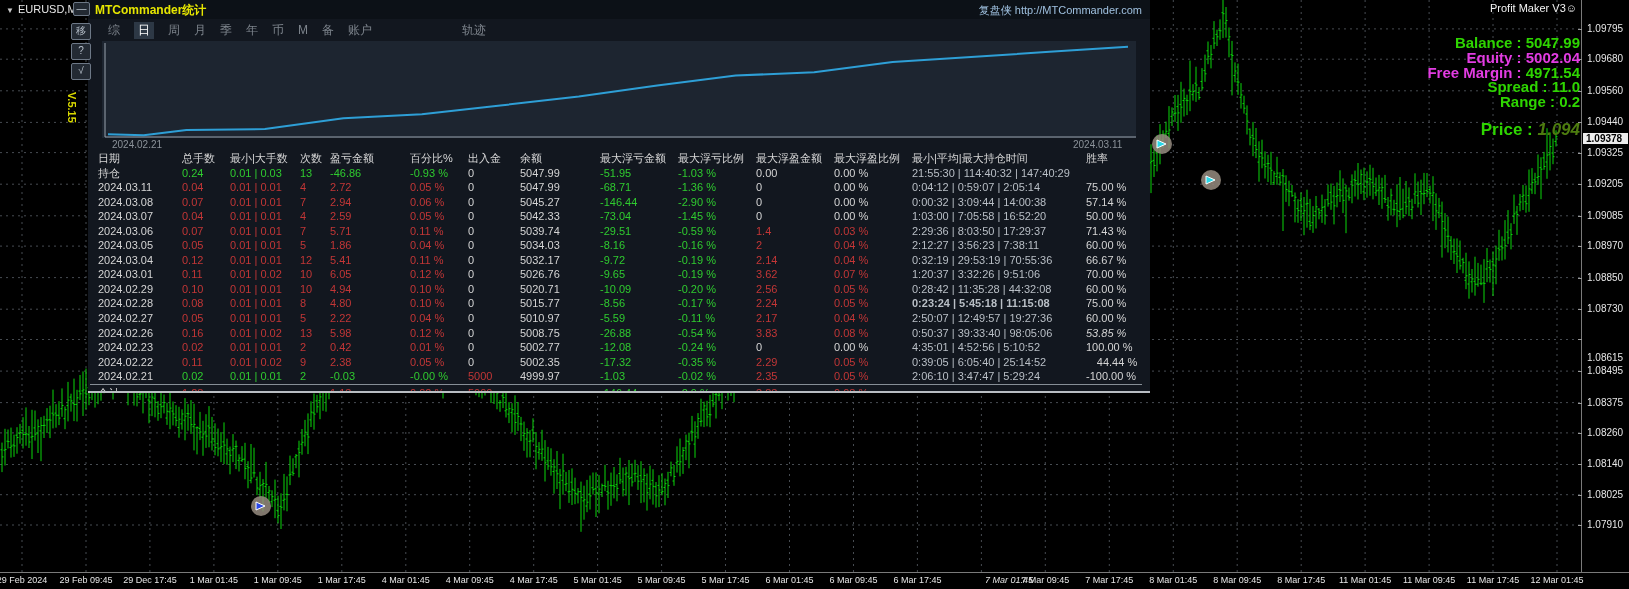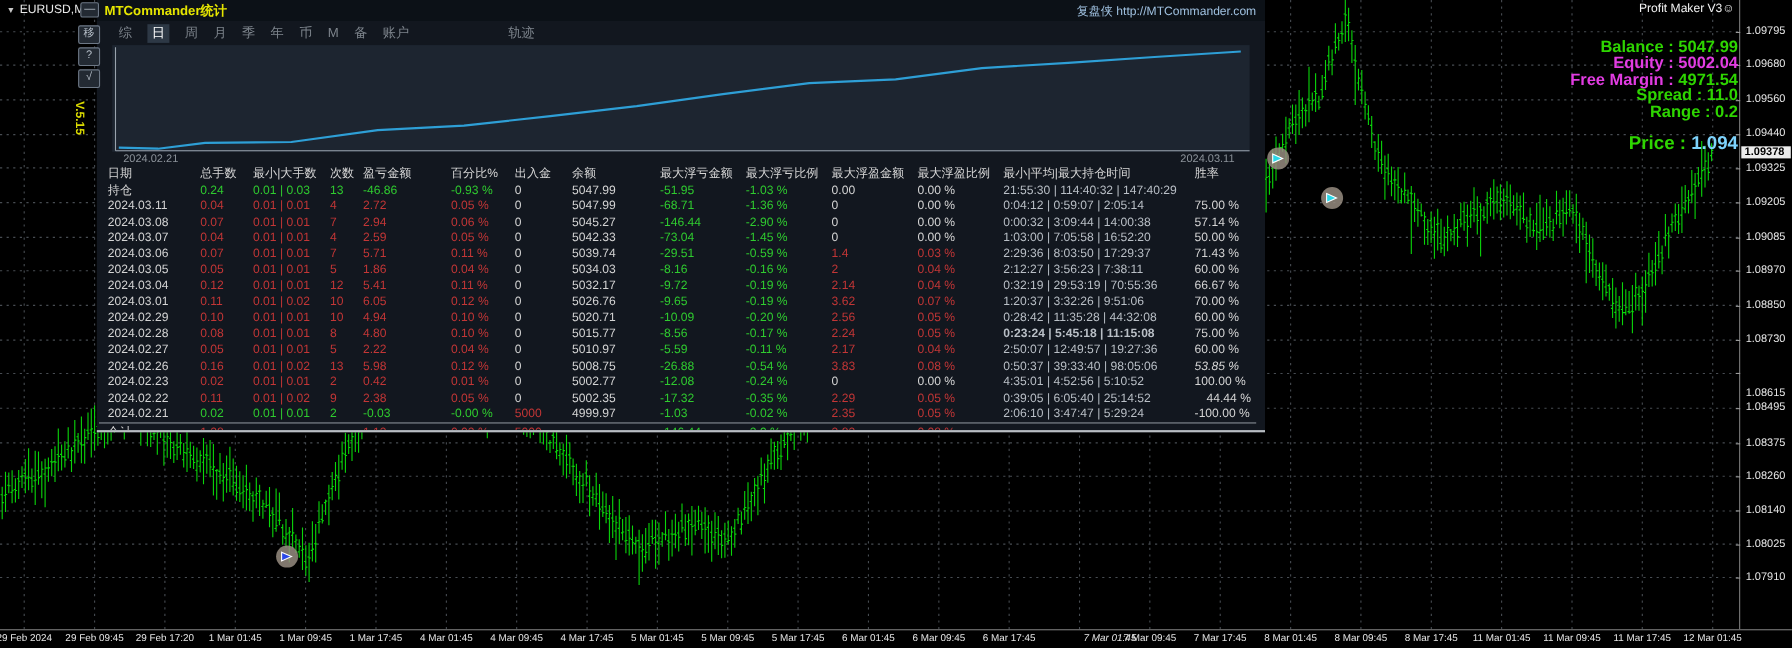--- a/index.html
+++ b/index.html
@@ -386,21 +386,21 @@
       </div>
   </div>
 
   <div class="brand-top">Profit Maker V3☺</div>
   <div id="info-lines">
       <div class="info-line"><span style="color: rgb(46, 213, 0);">Balance : </span><span style="color: rgb(46, 213, 0);">5047.99</span></div>
       <div class="info-line"><span style="color: rgb(226, 60, 226);">Equity : </span><span style="color: rgb(226, 60, 226);">5002.04</span></div>
       <div class="info-line"><span style="color: rgb(226, 60, 226);">Free Margin : </span><span style="color: rgb(46, 213, 0);">4971.54</span></div>
       <div class="info-line"><span style="color: rgb(46, 213, 0);">Spread : </span><span style="color: rgb(46, 213, 0);">11.0</span></div>
       <div class="info-line"><span style="color: rgb(46, 213, 0);">Range : </span><span style="color: rgb(46, 213, 0);">0.2</span></div>
-      <div class="info-line big"><span style="color: rgb(46, 213, 0);">Price : </span><span style="color: #7dd3fc;">1.094</span></div>
+      <div class="info-line big"><span style="color: rgb(46, 213, 0);">Price : </span><span style="color: #4d7c0f; font-style: italic;">1.094</span></div>
     </div>
 
   <div id="price-axis">
       <span class="price-label" style="top: 22.9474px;">1.09795</span>
       <span class="price-tick" style="top: 28.9474px;"></span>
       <span class="price-label" style="top: 53.2105px;">1.09680</span>
       <span class="price-tick" style="top: 59.2105px;"></span>
       <span class="price-label" style="top: 84.7895px;">1.09560</span>
       <span class="price-tick" style="top: 90.7895px;"></span>
       <span class="price-label" style="top: 116.368px;">1.09440</span>
@@ -429,21 +429,21 @@
       <span class="price-tick" style="top: 464.474px;"></span>
       <span class="price-label" style="top: 488.737px;">1.08025</span>
       <span class="price-tick" style="top: 494.737px;"></span>
       <span class="price-label" style="top: 519px;">1.07910</span>
       <span class="price-tick" style="top: 525px;"></span>
       <div class="price-current" style="top: 132.684px;">1.09378</div>
     </div>
   <div id="time-axis">
       <span class="time-label" style="left: 22px;">29 Feb 2024</span>
       <span class="time-label" style="left: 85.9583px;">29 Feb 09:45</span>
-      <span class="time-label" style="left: 149.917px;">29 Feb 17:20</span>
+      <span class="time-label" style="left: 149.917px;">29 Dec 17:45</span>
       <span class="time-label" style="left: 213.875px;">1 Mar 01:45</span>
       <span class="time-label" style="left: 277.833px;">1 Mar 09:45</span>
       <span class="time-label" style="left: 341.792px;">1 Mar 17:45</span>
       <span class="time-label" style="left: 405.75px;">4 Mar 01:45</span>
       <span class="time-label" style="left: 469.708px;">4 Mar 09:45</span>
       <span class="time-label" style="left: 533.667px;">4 Mar 17:45</span>
       <span class="time-label" style="left: 597.625px;">5 Mar 01:45</span>
       <span class="time-label" style="left: 661.583px;">5 Mar 09:45</span>
       <span class="time-label" style="left: 725.542px;">5 Mar 17:45</span>
       <span class="time-label" style="left: 789.5px;">6 Mar 01:45</span>

